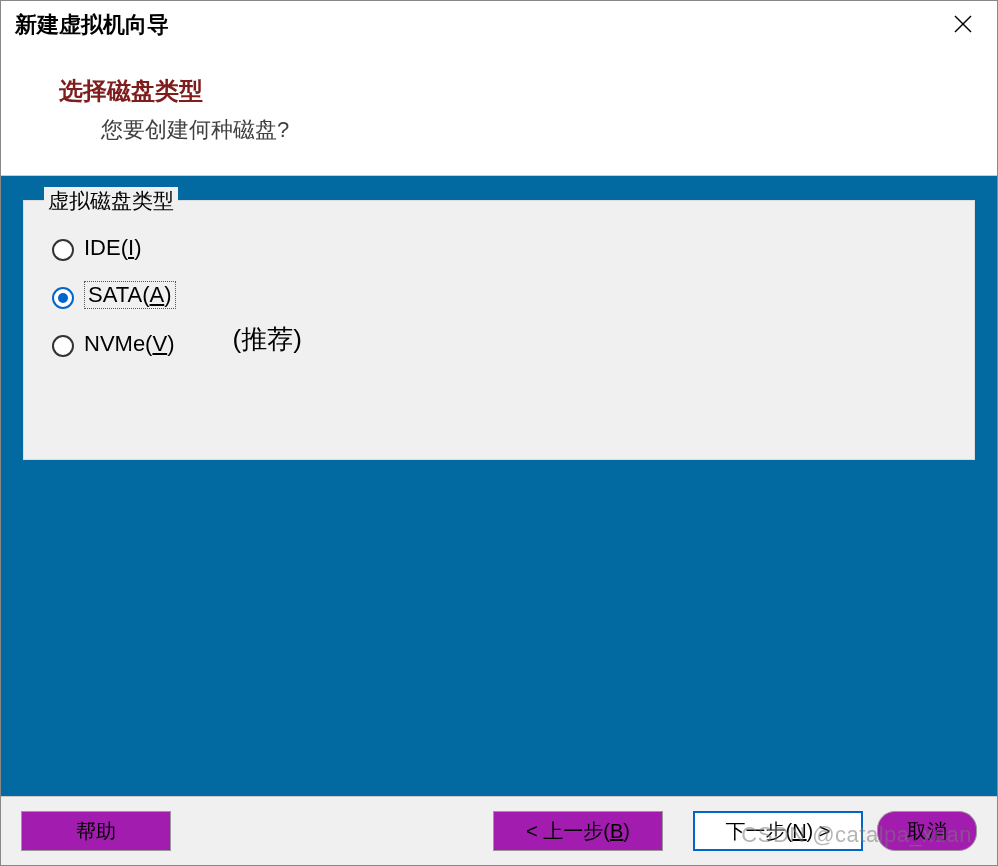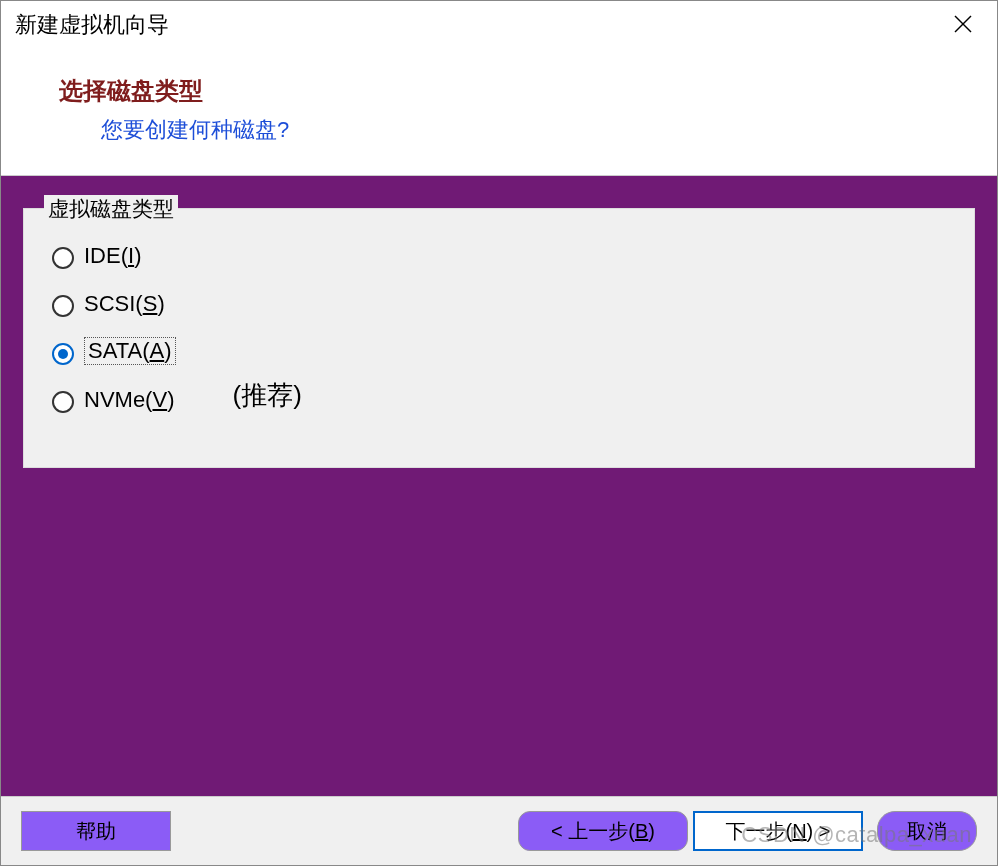--- a/index.html
+++ b/index.html
@@ -22,20 +22,21 @@
       display: flex;
       flex-direction: column;
     }
     .title-bar {
       height: 48px;
       display: flex;
       align-items: center;
       justify-content: space-between;
       padding: 0 14px 0 14px;
       background: #ffffff;
+      font-weight: bold;
     }
     .title-text {
       font-size: 22px;
       color: #000;
     }
     .close-btn {
       font-size: 26px;
       font-weight: 300;
       cursor: pointer;
       padding: 4px 10px;
@@ -47,31 +48,31 @@
       background: #ffffff;
     }
     .header-title {
       font-size: 24px;
       font-weight: bold;
       color: #7f1d1d;
       margin-bottom: 8px;
     }
     .header-subtitle {
       font-size: 22px;
-      color: #1d4ed8;
+      color: #404040;
       padding-left: 42px;
     }
     .divider-line {
       height: 1px;
       background: #ccc;
     }
     .content-area {
       flex: 1;
-      background: #701a75;
-      padding: 32px 22px;
+      background: #0369a1;
+      padding: 24px 22px;
     }
     .group-box {
       border: 1px solid #ddd;
       background: #f0f0f0;
       padding: 0 20px 30px 20px;
       height: 260px;
       position: relative;
     }
     .group-legend {
       font-size: 21px;
@@ -134,38 +135,37 @@
     .footer {
       background: #f0f0f0;
       border-top: 1px solid #ccc;
       padding: 14px 20px;
       display: flex;
       align-items: center;
     }
     .btn {
       height: 40px;
       min-width: 130px;
-      background: #8b5cf6;
+      background: #a21caf;
       border: 1px solid #999;
       font-size: 20px;
       color: #000;
       cursor: pointer;
       padding: 0 16px;
       font-family: inherit;
     }
     .btn-help {
       min-width: 150px;
     }
     .spacer {
       flex: 1;
     }
     .btn-back {
       min-width: 170px;
-      margin-right: 5px;
-      border-radius: 12px;
+      margin-right: 30px;
     }
     .btn-next {
       min-width: 170px;
       margin-right: 14px;
       border: 2px solid #0066cc;
       background: #ffffff;
       text-align: center;
     }
     .btn-cancel {
       min-width: 100px;
@@ -213,26 +213,20 @@
 
       <div class="radio-list">
 
         <div class="radio-row">
           <span class="radio-circle"></span>
           <span class="radio-label">
             <span>IDE(</span><span class="mn">I</span><span>)</span>
           </span>
         </div>
 
-        <div class="radio-row">
-          <span class="radio-circle"></span>
-          <span class="radio-label">
-            <span>SCSI(</span><span class="mn">S</span><span>)</span>
-          </span>
-        </div>
 
         <div class="radio-row">
           <span class="radio-circle selected"></span>
           <span class="radio-label focused">
             <span>SATA(</span><span class="mn">A</span><span>)</span>
           </span>
         </div>
 
         <div class="radio-row">
           <span class="radio-circle"></span>

